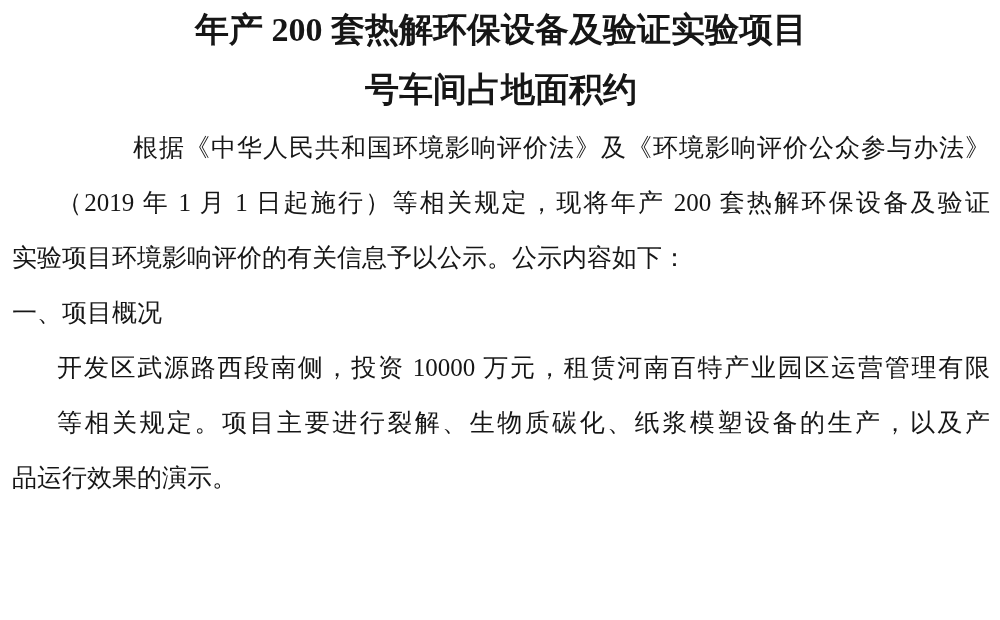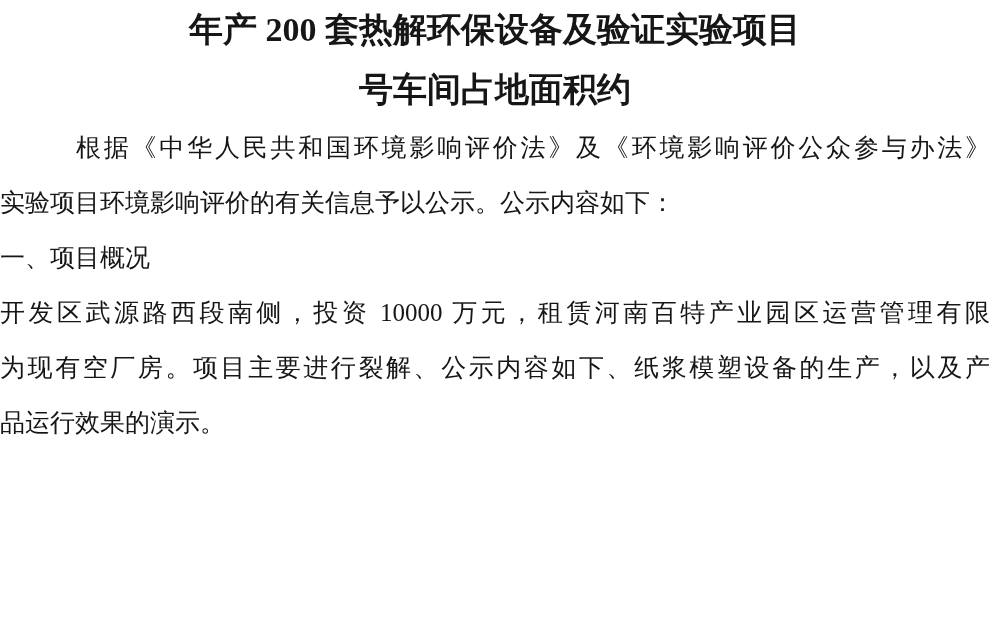--- a/index.html
+++ b/index.html
@@ -10,41 +10,42 @@
     width: 1000px;
     height: 620px;
     background: #ffffff;
     overflow: hidden;
     font-family: "Liberation Serif", "DejaVu Serif", serif;
     color: #161616;
   }
   .doc {
     box-sizing: border-box;
     width: 1000px;
-    padding: 0 10px 0 0;
+    padding: 0 10px 0 12px;
   }
   .title {
     text-align: center;
     font-weight: bold;
     font-size: 34px;
   }
   .title-line {
     height: 60px;
     line-height: 60px;
     white-space: nowrap;
   }
   .line {
     font-size: 25px;
     height: 55px;
     line-height: 55px;
     overflow: hidden;
     text-align: justify;
   }
   .line.just {
     text-align-last: justify;
+    margin-left: 45px;
   }
   .line.indent {
     text-indent: 76px;
   }
   .heading {
     text-align: right;
     text-align-last: left;
   }
 </style>
 </head>
@@ -52,24 +53,25 @@
 
 <div class="doc">
 
   <div class="title">
     <div class="title-line">年产 200 套热解环保设备及验证实验项目</div>
     <div class="title-line">号车间占地面积约</div>
   </div>
 
   <div class="para">
     <div class="line indent just">根据《中华人民共和国环境影响评价法》及《环境影响评价公众参与办法》</div>
+    <div class="line just">（2019 年 1 月 1 日起施行）等相关规定，现将年产 200 套热解环保设备及验证</div>
     <div class="line">实验项目环境影响评价的有关信息予以公示。公示内容如下：</div>
   </div>
 
   <div class="line heading">一、项目概况</div>
 
   <div class="para">
     <div class="line just">开发区武源路西段南侧，投资 10000 万元，租赁河南百特产业园区运营管理有限</div>
-    <div class="line just">为现有空厂房。项目主要进行裂解、公示内容如下、纸浆模塑设备的生产，以及产</div>
+    <div class="line just">等相关规定。项目主要进行裂解、生物质碳化、纸浆模塑设备的生产，以及产</div>
     <div class="line">品运行效果的演示。</div>
   </div>
 
 </div>
 
 </body></html>

